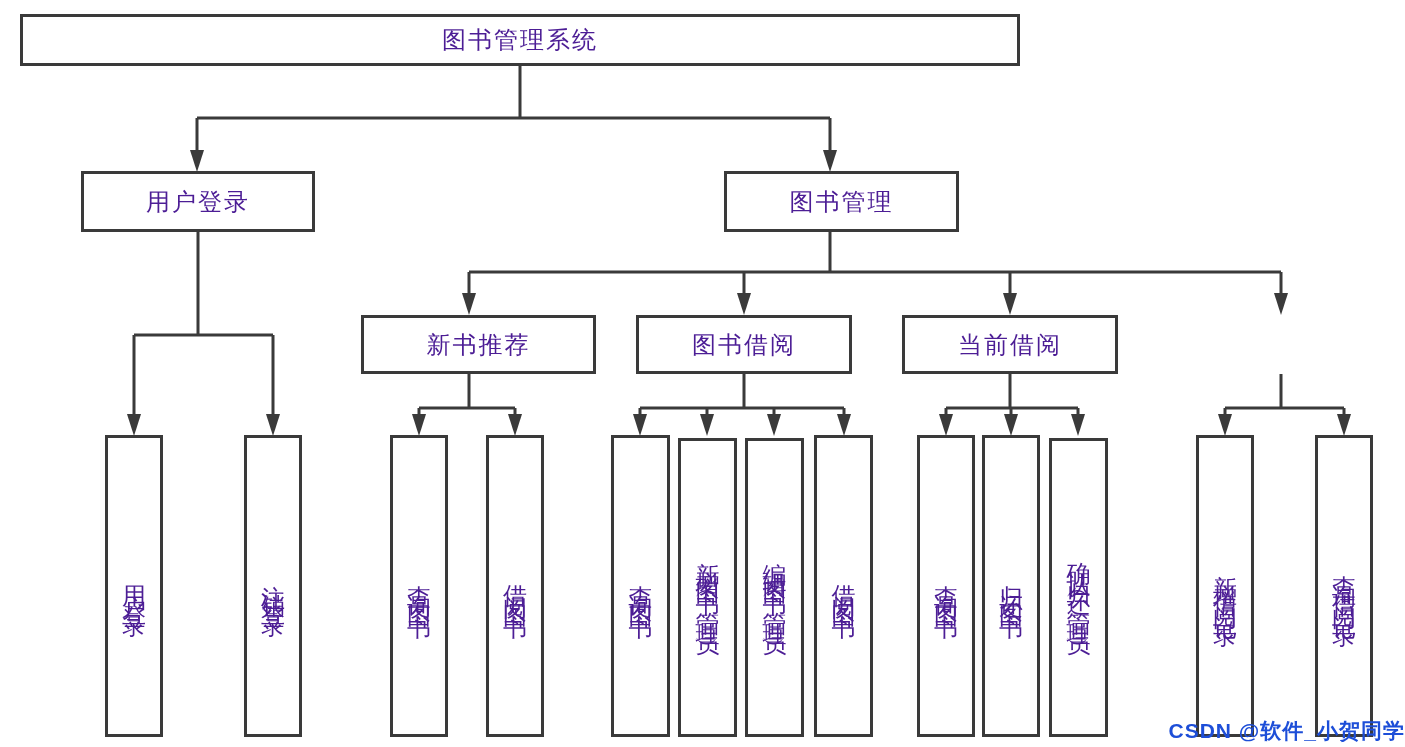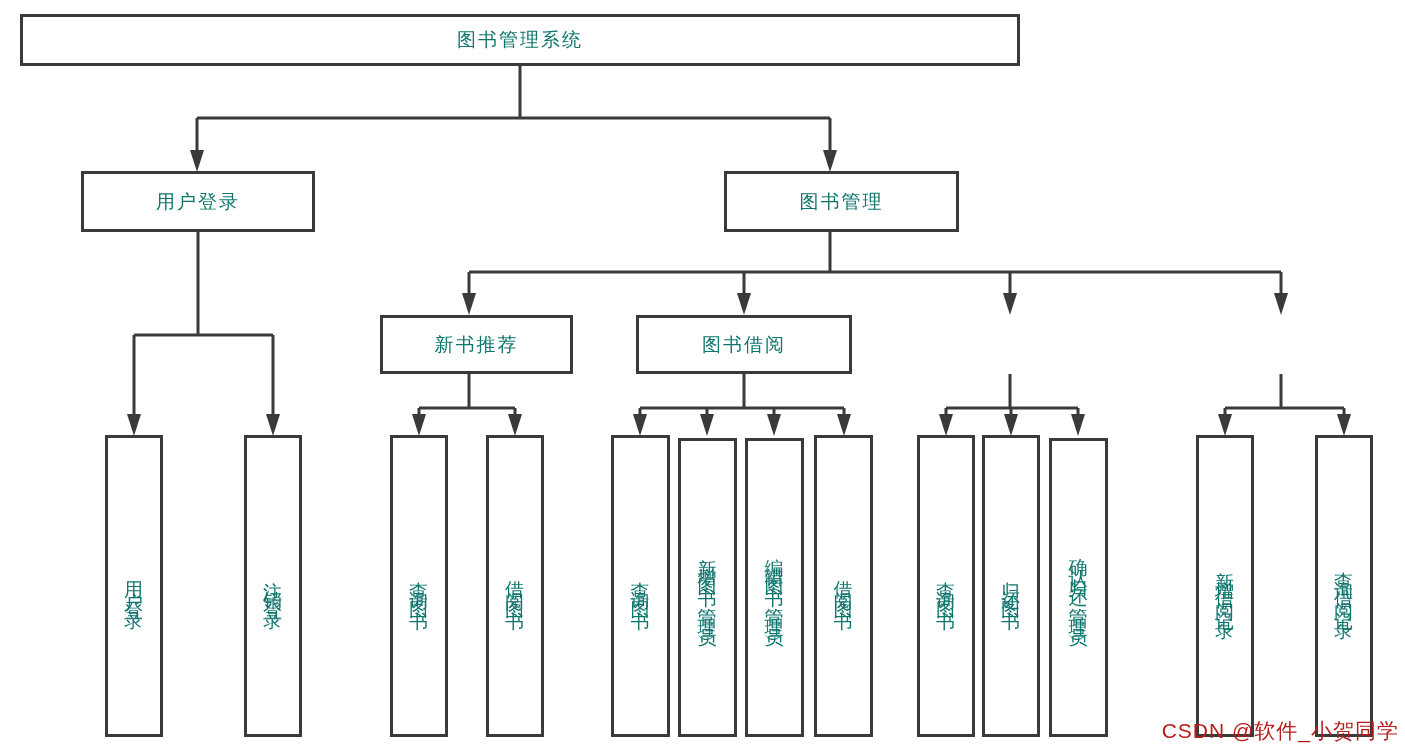--- a/index.html
+++ b/index.html
@@ -20,44 +20,45 @@
     left: 0; top: 0;
     width: 1405px;
     height: 747px;
     pointer-events: none;
   }
   .box {
     position: absolute;
     box-sizing: border-box;
     border: 3px solid #3a3a3a;
     background: #ffffff;
-    color: #0f766e;
+    color: #4c1d95;
     display: flex;
     align-items: center;
     justify-content: center;
-    font-size: 19px;
+    font-size: 24px;
     letter-spacing: 2px;
     white-space: nowrap;
     z-index: 2;
   }
   .vbox {
     writing-mode: vertical-rl;
     text-orientation: mixed;
     letter-spacing: 10px;
     white-space: normal;
     line-height: 1;
   }
   .watermark {
     position: absolute;
-    right: 6px;
+    right: 0;
     bottom: 2px;
     font-size: 21px;
-    color: #b91c1c;
+    color: #1d4ed8;
     letter-spacing: 1px;
     z-index: 3;
+    font-weight: bold;
   }
 </style>
 </head>
 <body>
 
 <div class="canvas">
 
   <svg class="wires" viewBox="0 0 1405 747" xmlns="http://www.w3.org/2000/svg">
     <g stroke="#3a3a3a" stroke-width="3" fill="none">
 
@@ -96,22 +97,23 @@
       <polygon points="1225,436 1218,414 1232,414"></polygon>
       <polygon points="1344,436 1337,414 1351,414"></polygon>
     </g>
   </svg>
 
   <div class="box" style="left:20px; top:14px; width:1000px; height:52px;">图书管理系统</div>
 
   <div class="box" style="left:81px; top:171px; width:234px; height:61px;">用户登录</div>
   <div class="box" style="left:712px; top:171px; width:235px; height:61px;margin-left:12px;">图书管理</div>
 
-  <div class="box" style="left:361px; top:315px; width:193px; height:59px;margin-left:19px;">新书推荐</div>
+  <div class="box" style="left:361px; top:315px; width:235px; height:59px;">新书推荐</div>
   <div class="box" style="left:636px; top:315px; width:216px; height:59px;">图书借阅</div>
+  <div class="box" style="left:902px; top:315px; width:216px; height:59px;">当前借阅</div>
 
   <div class="box vbox" style="left:105px; top:435px; width:58px; height:302px;">用户登录</div>
   <div class="box vbox" style="left:244px; top:435px; width:58px; height:302px;">注销登录</div>
 
   <div class="box vbox" style="left:390px; top:435px; width:58px; height:302px;">查询图书</div>
   <div class="box vbox" style="left:486px; top:435px; width:58px; height:302px;">借阅图书</div>
 
   <div class="box vbox" style="left:611px; top:435px; width:59px; height:302px;">查询图书</div>
   <div class="box vbox" style="left:678px; top:438px; width:59px; height:299px;">新增图书（管理员）</div>
   <div class="box vbox" style="left:745px; top:438px; width:59px; height:299px;">编辑图书（管理员）</div>

